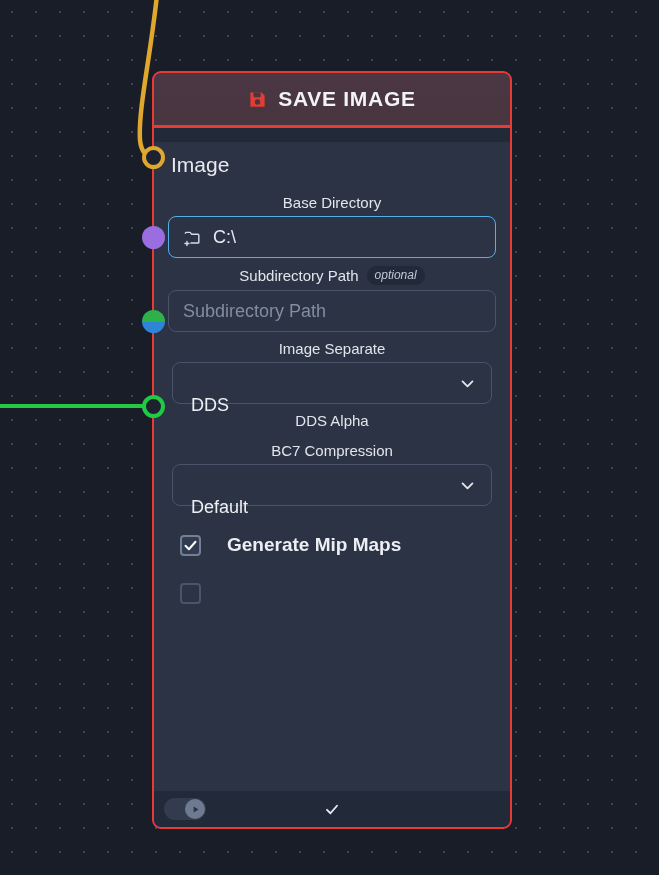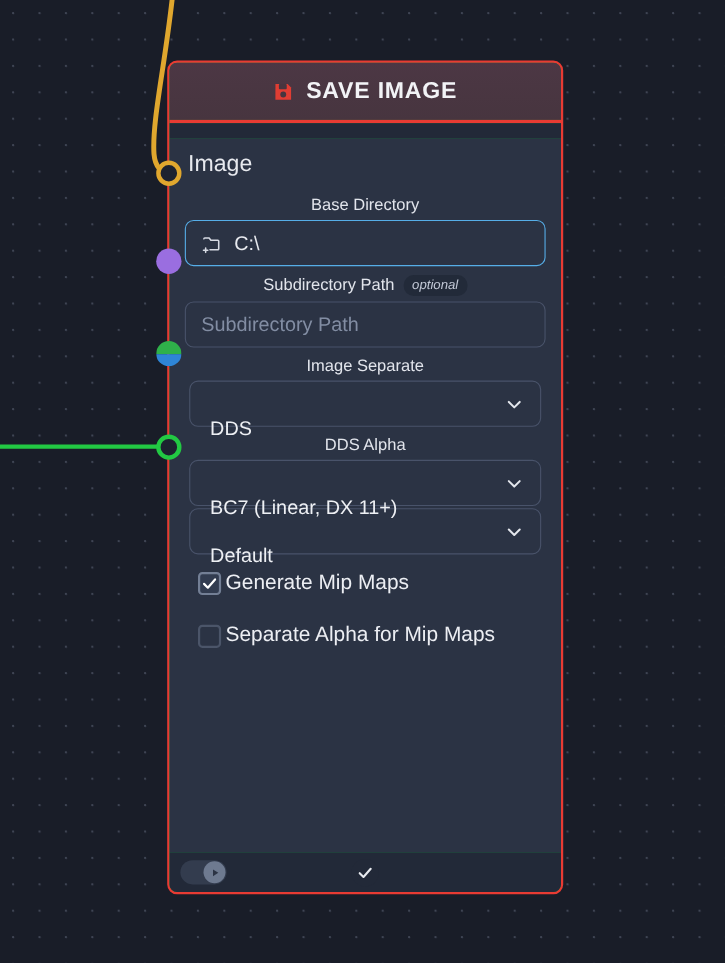--- a/index.html
+++ b/index.html
@@ -31,26 +31,26 @@
   #wires {
     position: absolute;
     inset: 0;
     pointer-events: none;
   }
 
   
   #node {
     position: absolute;
     left: 152px;
-    top: 55px;
+    top: 71px;
     width: 360px;
     height: 758px;
     border: 2px solid #e83b33;
     border-radius: 9px;
-    background-color: #15803d;
+    background-color: #6d28d9;
     display: flex;
     flex-direction: column;
     overflow: hidden;
   }
 
   .node-header {
     height: 55px;
     flex: none;
     background: linear-gradient(180deg, #4c3744 0%, #47353f 100%);
     border-bottom: 3px solid #e83b33;
@@ -166,24 +166,25 @@
     color: #eef0f4;
     font-size: 18px;
     margin-top: 45px;
   }
 
   .chevron { width: 17px; height: 17px; display: block; }
 
   
   .check-row {
     display: flex;
-    align-items: center;
-    gap: 4px;
+    align-items: flex-end;
+    gap: 26px;
     height: 48px;
     padding-left: 9px;
+    font-weight: bold;
   }
 
   .checkbox {
     width: 21px;
     height: 21px;
     border-radius: 4px;
     border: 2px solid #4b5569;
     flex: none;
     display: flex;
     align-items: center;
@@ -347,31 +348,26 @@
               <path d="M5 9 l7 7 l7 -7"></path>
             </svg>
         </span>
       </div>
     </div>
 
     <div class="field">
       <div class="field-label">
         <span>DDS Alpha</span>
       </div>
-      <div class="select">
-        <span class="select-value">BC7 (Linear, DX 11+)</span>
-        <span>
-          <svg class="chevron" viewBox="0 0 24 24" fill="none" stroke="#e3e6ec" stroke-width="2.6" stroke-linecap="round" stroke-linejoin="round">
-              <path d="M5 9 l7 7 l7 -7"></path>
-            </svg>
-        </span>
-      </div>
     </div>
 
     <div class="field">
+      <div class="field-label">
+        <span>BC7 Compression</span>
+      </div>
       <div class="select">
         <span class="select-value">Default</span>
         <span>
           <svg class="chevron" viewBox="0 0 24 24" fill="none" stroke="#e3e6ec" stroke-width="2.6" stroke-linecap="round" stroke-linejoin="round">
               <path d="M5 9 l7 7 l7 -7"></path>
             </svg>
         </span>
       </div>
     </div>
 
@@ -379,21 +375,20 @@
       <span class="checkbox checked">
         <svg class="check-glyph" viewBox="0 0 24 24" fill="none" stroke="#ffffff" stroke-width="3.2" stroke-linecap="round" stroke-linejoin="round">
             <path d="M4 12.5 l5.5 5.5 L20 6"></path>
           </svg>
       </span>
       <span class="check-label">Generate Mip Maps</span>
     </div>
 
     <div class="check-row">
       <span class="checkbox"></span>
-      <span class="check-label">Separate Alpha for Mip Maps</span>
     </div>
 
   </div>
 
   <div class="node-footer">
     <div class="toggle">
       <span class="toggle-knob">
         <svg class="play-glyph" viewBox="0 0 24 24" fill="#2b3344">
             <path d="M7 4 L20 12 L7 20 Z"></path>
           </svg>

